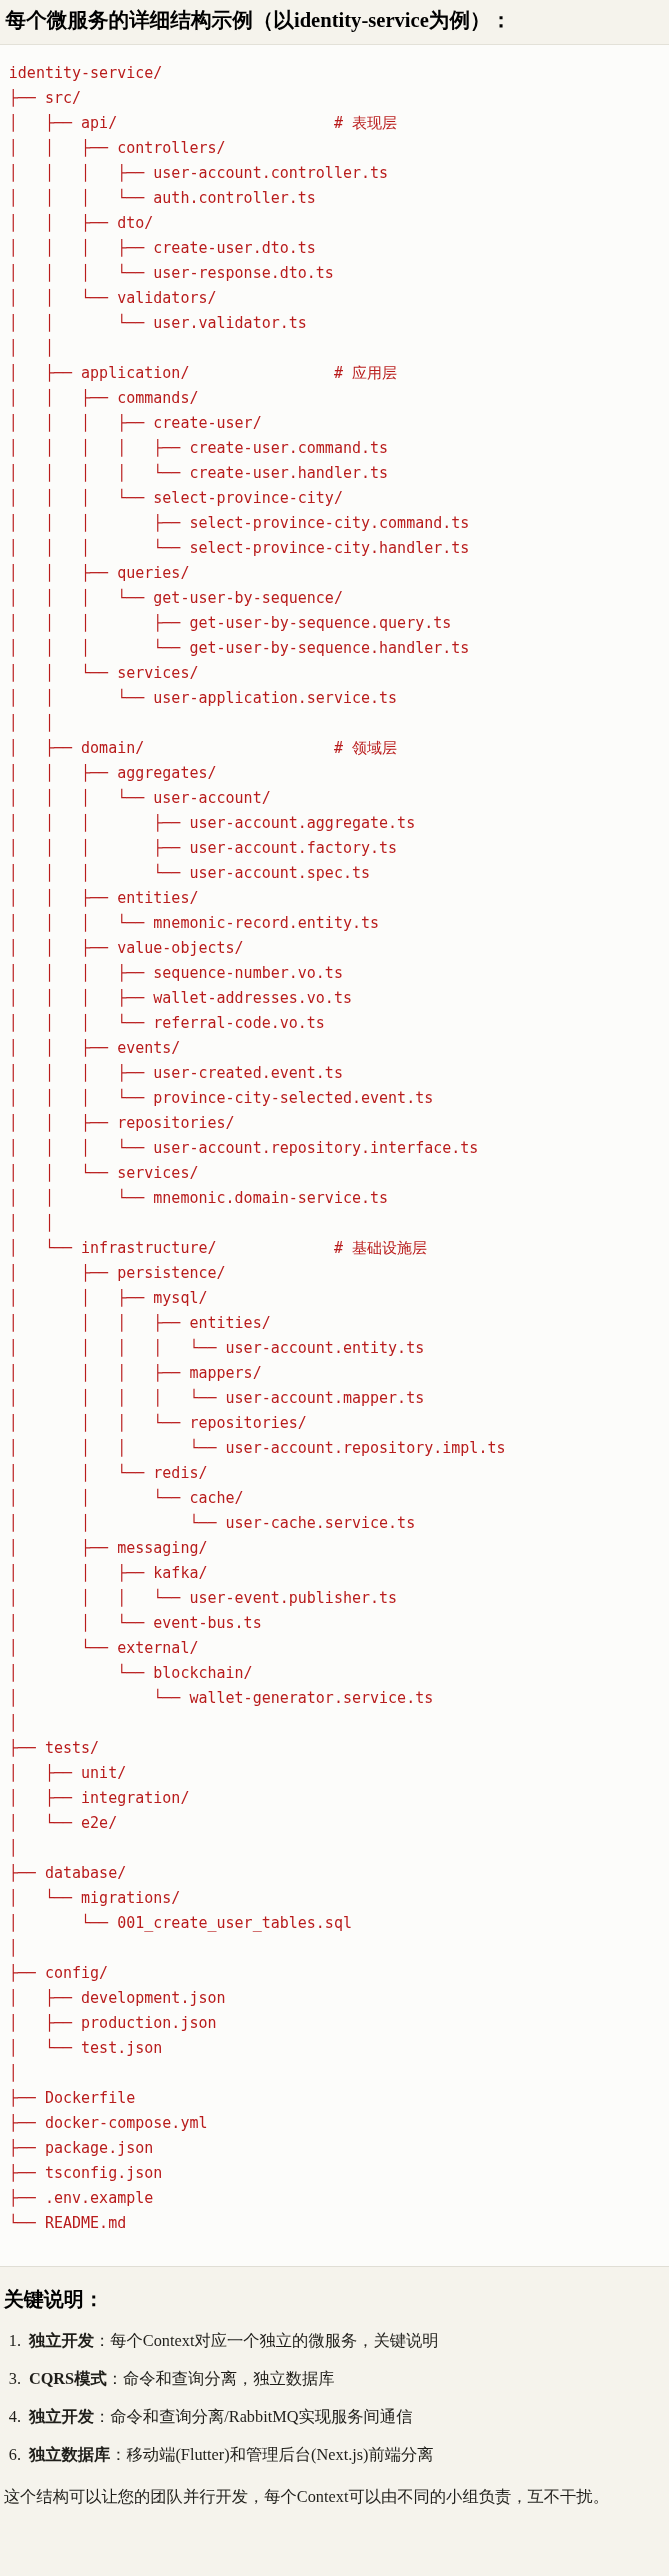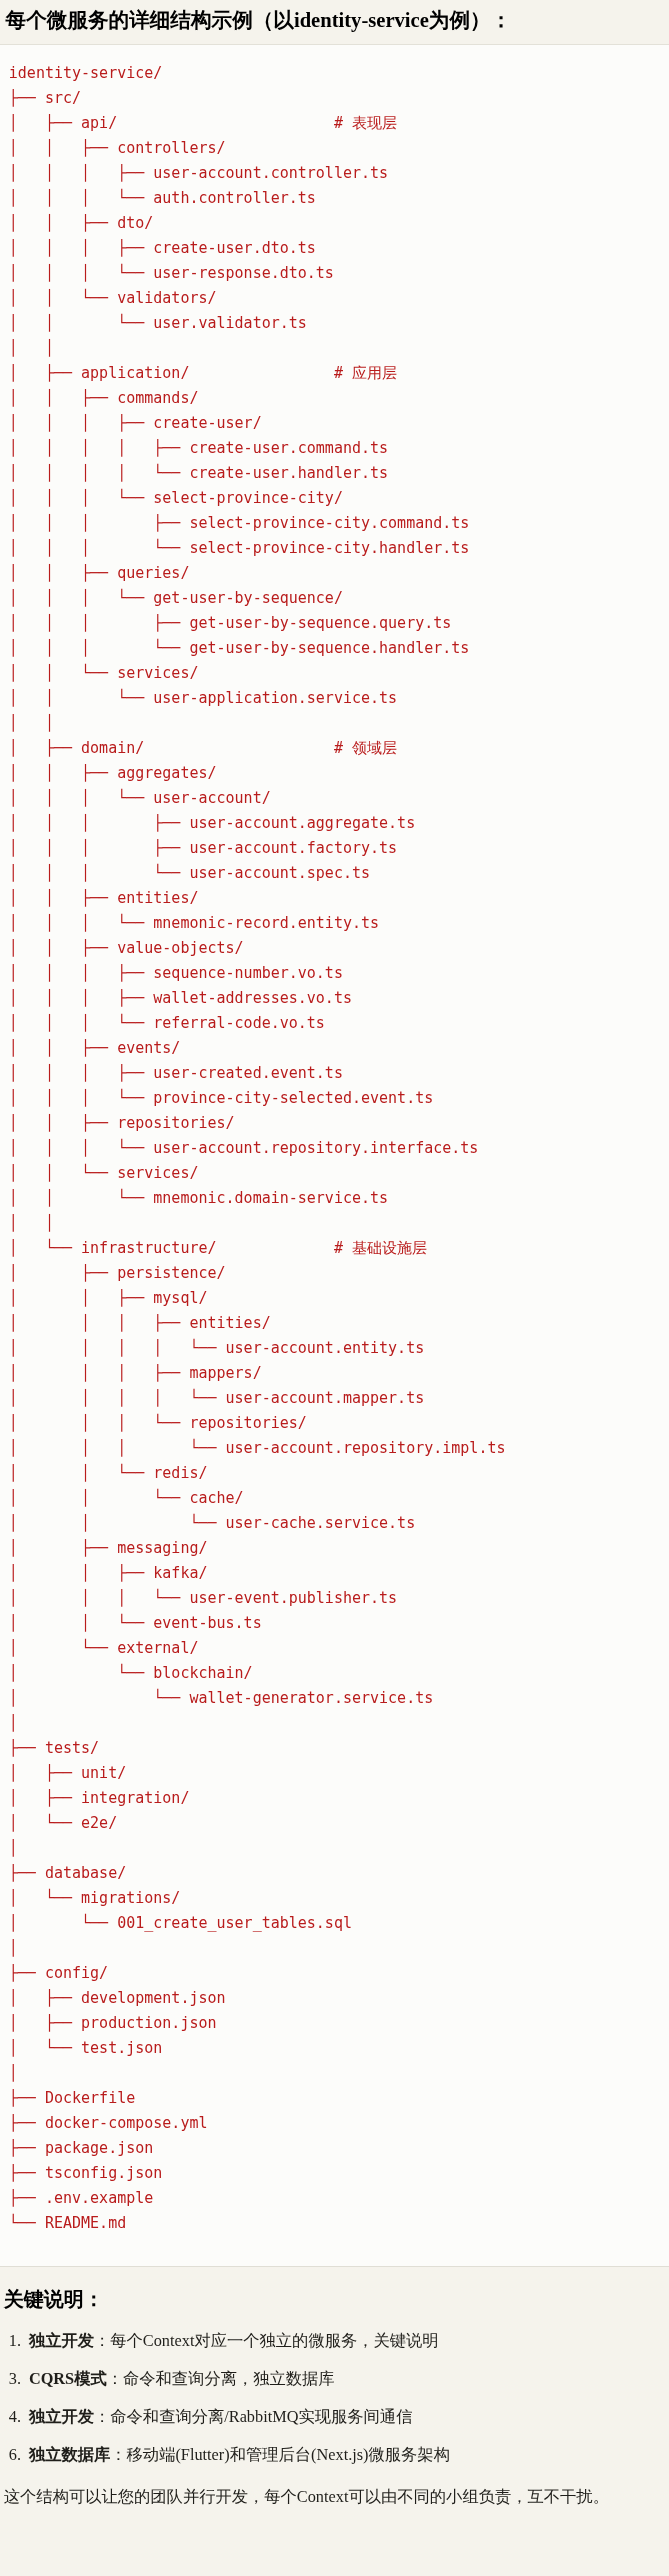--- a/index.html
+++ b/index.html
@@ -161,17 +161,17 @@
 ├── .env.example
 └── README.md</pre>
 </section>
 
 <section class="notes">
   <h2>关键说明：</h2>
   <ol>
       <li><span class="num">1.</span><strong>独立开发</strong><span>：每个Context对应一个独立的微服务，关键说明</span></li>
       <li><span class="num">3.</span><strong>CQRS模式</strong><span>：命令和查询分离，独立数据库</span></li>
       <li><span class="num">4.</span><strong>独立开发</strong><span>：命令和查询分离/RabbitMQ实现服务间通信</span></li>
-      <li><span class="num">6.</span><strong>独立数据库</strong><span>：移动端(Flutter)和管理后台(Next.js)微服务架构</span></li>
+      <li><span class="num">6.</span><strong>独立数据库</strong><span>：移动端(Flutter)和管理后台(Next.js)前端分离</span></li>
     </ol>
   <p class="closing">这个结构可以让您的团队并行开发，每个Context可以由不同的小组负责，互不干扰。</p>
 </section>
 
 
 </body></html>

